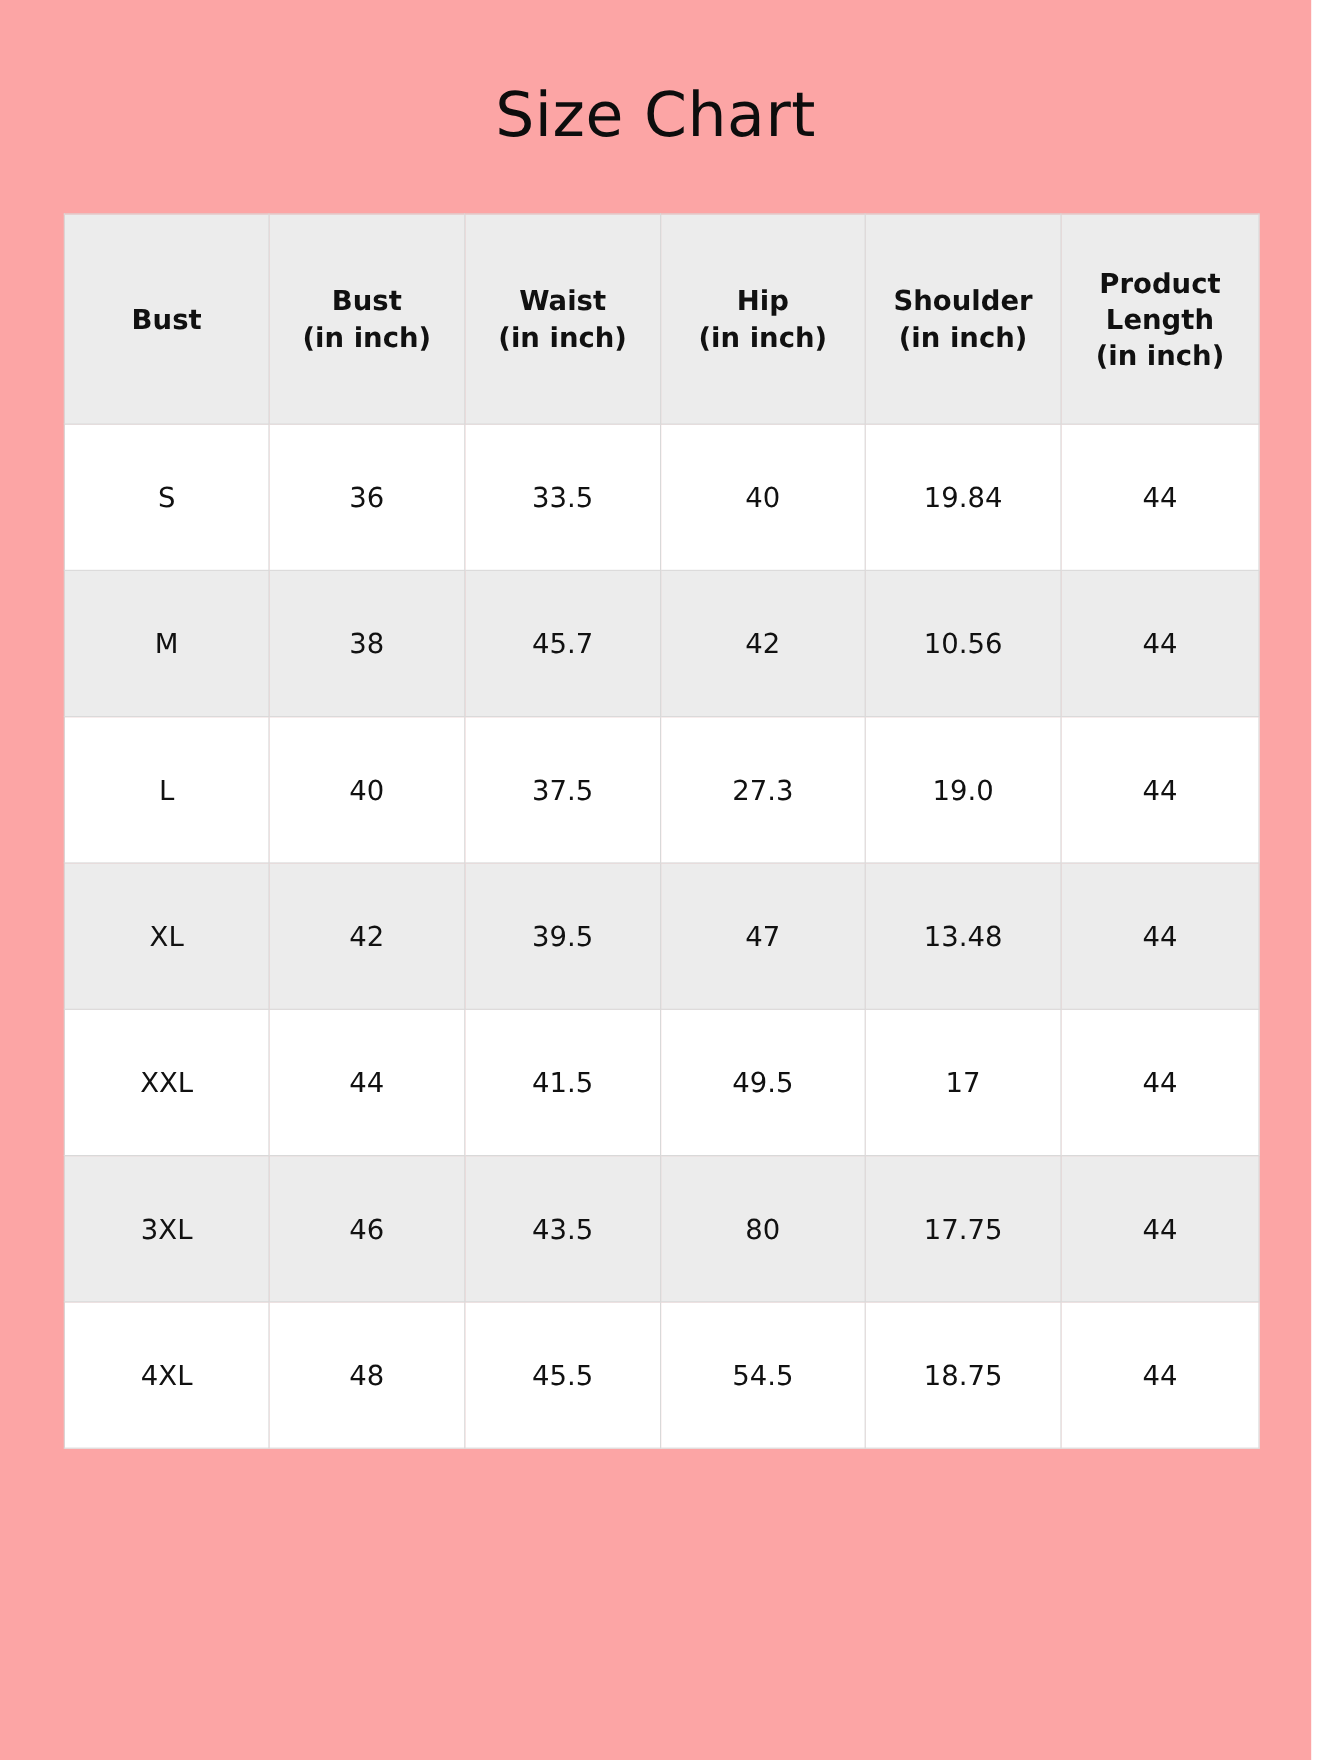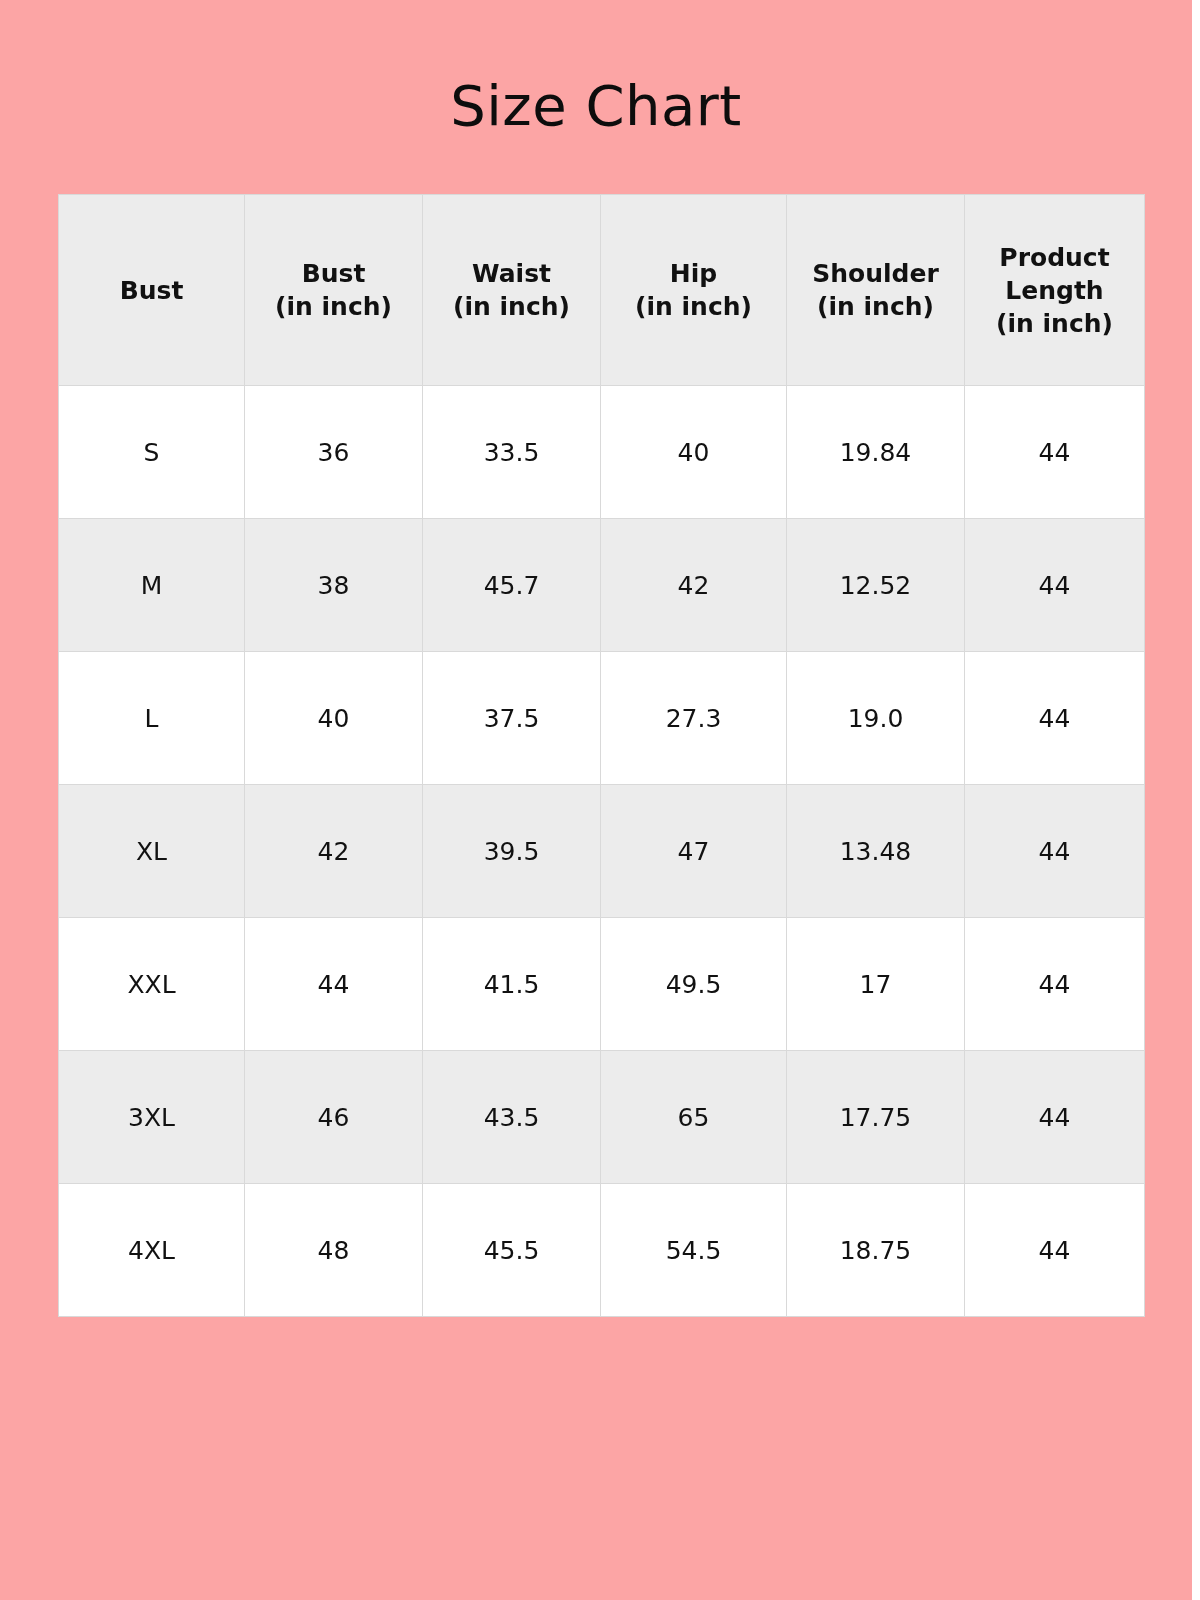--- a/index.html
+++ b/index.html
@@ -127,21 +127,21 @@
           <td>33.5</td>
           <td>40</td>
           <td>19.84</td>
           <td>44</td>
         </tr>
         <tr class="alt">
           <td>M</td>
           <td>38</td>
           <td>45.7</td>
           <td>42</td>
-          <td>12.52</td>
+          <td>10.56</td>
           <td>44</td>
         </tr>
         <tr>
           <td>L</td>
           <td>40</td>
           <td>37.5</td>
           <td>27.3</td>
           <td>19.0</td>
           <td>44</td>
         </tr>
@@ -158,21 +158,21 @@
           <td>44</td>
           <td>41.5</td>
           <td>49.5</td>
           <td>17</td>
           <td>44</td>
         </tr>
         <tr class="alt">
           <td>3XL</td>
           <td>46</td>
           <td>43.5</td>
-          <td>65</td>
+          <td>80</td>
           <td>17.75</td>
           <td>44</td>
         </tr>
         <tr>
           <td>4XL</td>
           <td>48</td>
           <td>45.5</td>
           <td>54.5</td>
           <td>18.75</td>
           <td>44</td>

